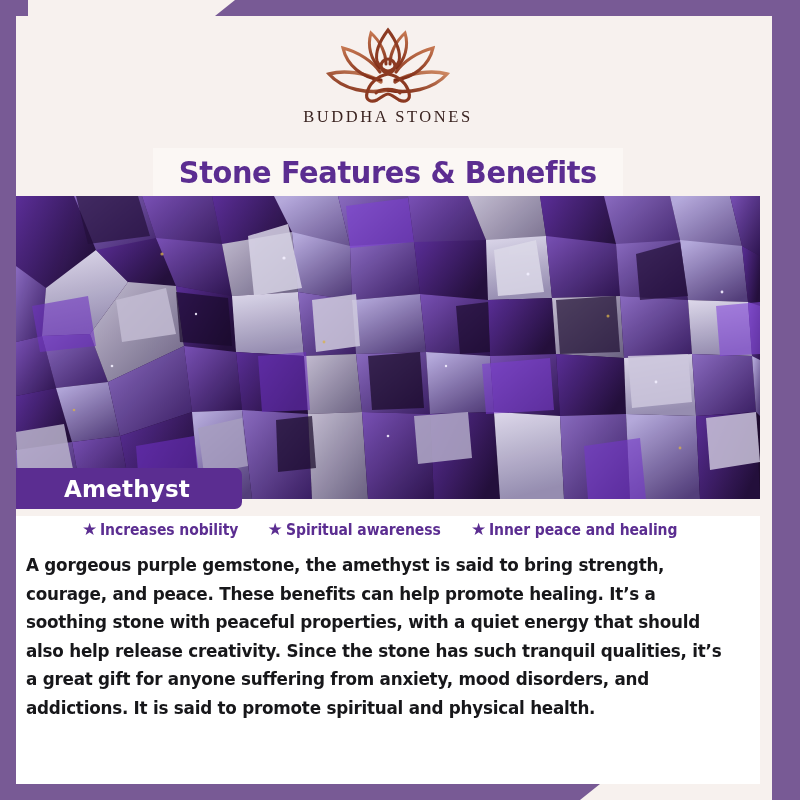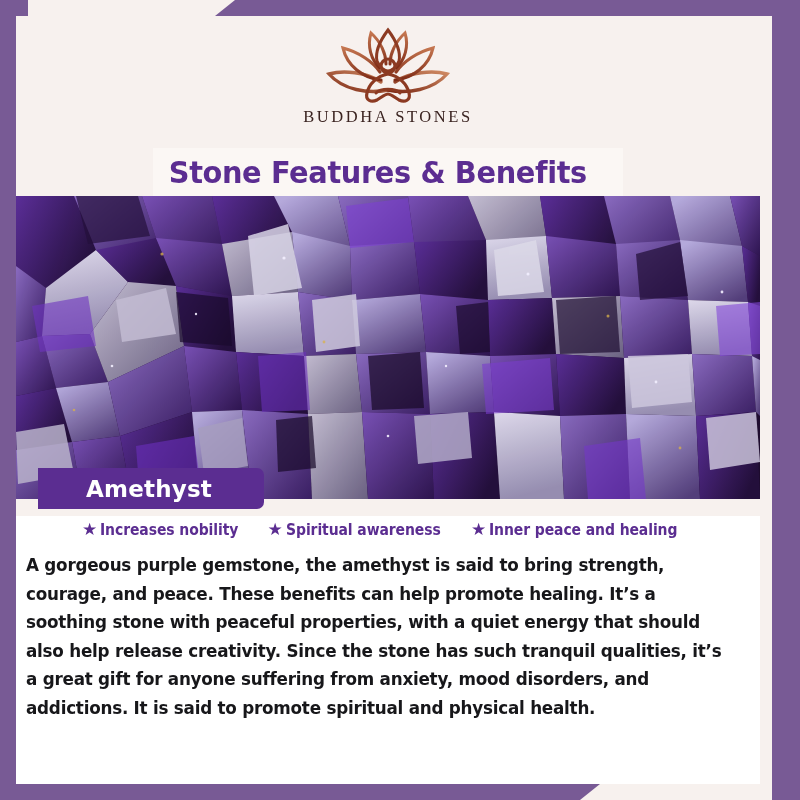--- a/index.html
+++ b/index.html
@@ -88,21 +88,21 @@
   
   .title-plaque {
     position: absolute;
     left: 137px;
     top: 132px;
     width: 470px;
     height: 48px;
     background: #fbf7f4;
     display: flex;
     align-items: center;
-    justify-content: flex-start;
+    justify-content: center;
   }
   .title-text {
     font-family: "DejaVu Sans", sans-serif;
     font-weight: bold;
     font-size: 31px;
     color: #5b2d91;
     letter-spacing: -0.4px;
     transform: scaleX(0.93);
     white-space: nowrap;
   }
@@ -125,21 +125,20 @@
     left: 0;
     top: 452px;
     height: 41px;
     padding: 0 52px 0 48px;
     display: flex;
     align-items: center;
     background: #5b2d91;
     border-top-right-radius: 7px;
     border-bottom-right-radius: 7px;
     z-index: 5;
-    margin-left: 22px;
   }
   .name-text {
     font-family: "DejaVu Sans", sans-serif;
     font-weight: bold;
     font-size: 23px;
     color: #ffffff;
     letter-spacing: 0.2px;
     white-space: nowrap;
   }
 

